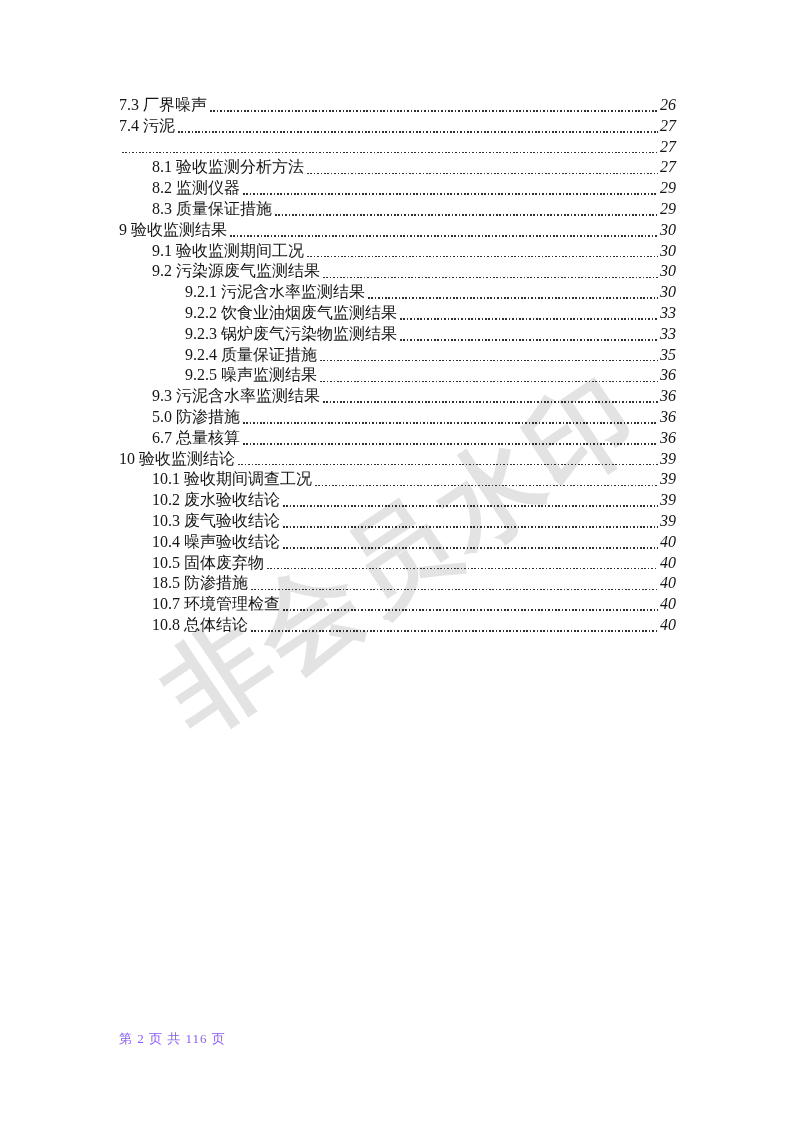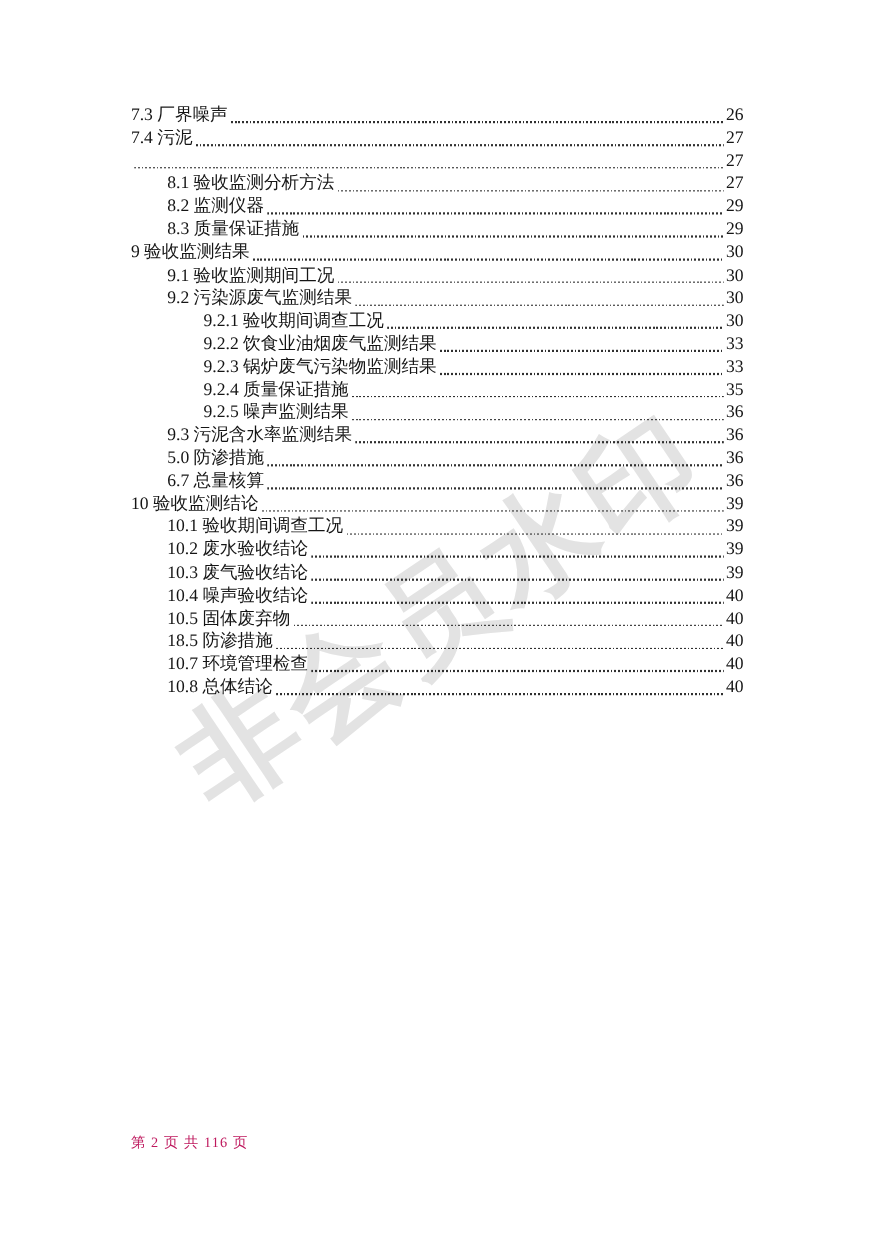--- a/index.html
+++ b/index.html
@@ -47,28 +47,28 @@
     min-width:10px;
     align-self:stretch;
   }
   .toc-leader::after{
     content:"";
     position:absolute;
     left:3px;right:2px;bottom:4px;
     height:1.6px;
     background-image:repeating-linear-gradient(to right,#2f2f2f 0 1.6px,transparent 1.6px 3.4px);
   }
-  .toc-page{white-space:nowrap;}
+  .toc-page{white-space:nowrap;font-style:italic;}
   .footer{
     position:absolute;
     left:119px;top:1030px;
     font-size:13px;
     letter-spacing:1px;
     z-index:2;
-    color:#be185d;
+    color:#8b5cf6;
   }
 </style>
 </head>
 <body>
 
 <div class="page">
 
   <div class="watermark">非会员水印</div>
 
   <div class="toc">
@@ -110,21 +110,21 @@
     <span class="toc-title">9.1 验收监测期间工况</span>
     <span class="toc-leader"></span>
     <span class="toc-page">30</span>
   </div>
       <div class="toc-row lvl1">
     <span class="toc-title">9.2 污染源废气监测结果</span>
     <span class="toc-leader"></span>
     <span class="toc-page">30</span>
   </div>
       <div class="toc-row lvl2">
-    <span class="toc-title">9.2.1 验收期间调查工况</span>
+    <span class="toc-title">9.2.1 污泥含水率监测结果</span>
     <span class="toc-leader"></span>
     <span class="toc-page">30</span>
   </div>
       <div class="toc-row lvl2">
     <span class="toc-title">9.2.2 饮食业油烟废气监测结果</span>
     <span class="toc-leader"></span>
     <span class="toc-page">33</span>
   </div>
       <div class="toc-row lvl2">
     <span class="toc-title">9.2.3 锅炉废气污染物监测结果</span>

